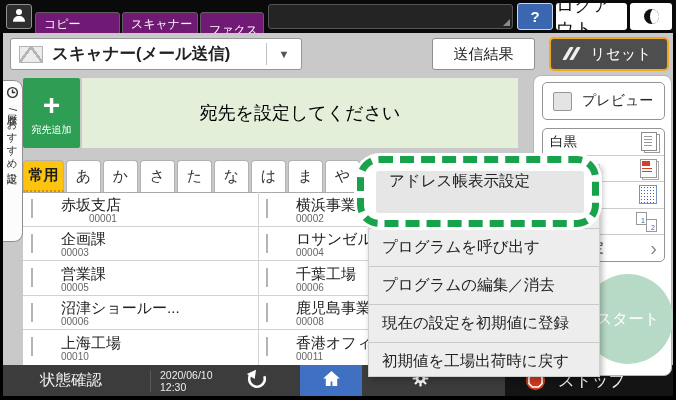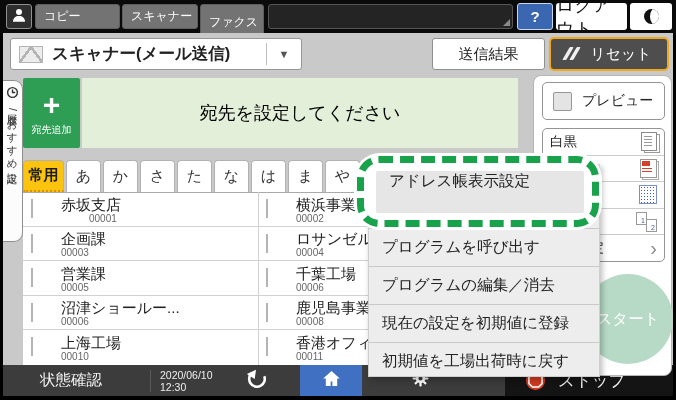--- a/index.html
+++ b/index.html
@@ -4,22 +4,22 @@
 <style>
   html,body{margin:0;padding:0;background:#444;}
   .screen{position:relative;width:676px;height:400px;background:#000;overflow:hidden;
           font-family:"Liberation Sans","DejaVu Sans",sans-serif;-webkit-font-smoothing:antialiased;}
   .abs{position:absolute;box-sizing:border-box;}
   .flexc{display:flex;align-items:center;}
   .ctr{display:flex;align-items:center;justify-content:center;}
 
   
   .topbar{left:0;top:0;width:676px;height:33px;background:#0a0a0a;}
-  .appbtn{background:#737373;border:1px solid #5f5f5f;border-radius:3px;color:#fff;font-size:12px;
-          padding-left:8px;display:flex;align-items:center;}
+  .appbtn{background:#701a75;border:1px solid #5f5f5f;border-radius:3px;color:#fff;font-size:12px;
+          padding-left:8px;display:flex;align-items:center;margin-top:8px;}
   .userbtn{background:#2e2e2e;border:1px solid #909090;border-radius:3px;}
   .msgfield{background:#242424;border:1px solid #555;border-radius:3px;}
   .msgfield::after{content:"";position:absolute;right:2px;bottom:2px;
           border-left:7px solid transparent;border-bottom:7px solid #8a8a8a;}
   .helpbtn{background:#3a67b0;border:1px solid #c9d6ee;border-radius:3px;color:#fff;
           font-size:15px;font-weight:bold;}
   .whitebtn{background:#fff;border-radius:3px;color:#111;}
   .moon{width:15px;height:15px;border-radius:50%;background:#101010;position:relative;overflow:hidden;}
   .moon::after{content:"";position:absolute;left:6px;top:-2px;width:14px;height:19px;border-radius:50%;background:#fff;}
 
@@ -142,21 +142,21 @@
   </div>
 
   <div class="abs graypanel"></div>
 
   <div class="abs dropdown flexc" style="left:10px;top:38px;width:292px;height:32px;padding:0 0 0 8px;">
     <span class="env" style="width:24px;height:17px;margin-right:9px;background:#ececec;"></span>
     <span class="dd-label">スキャナー(メール送信)</span>
     <span class="dd-div"></span>
     <span class="dd-arrow">▼</span>
   </div>
-  <div class="abs plainbtn ctr" style="left:432px;top:38px;width:113px;height:32px;">
+  <div class="abs plainbtn ctr" style="left:432px;top:38px;width:103px;height:32px;">
     <span>送信結果</span>
   </div>
   <div class="abs resetbtn ctr" style="left:549px;top:37px;width:120px;height:34px;">
     <span style="margin-right:10px;"><span class="slash"></span><span class="slash"></span></span>
     <span>リセット</span>
   </div>
 
   <div class="abs sidetab" style="left:3px;top:80px;width:20px;height:162px;">
     <span>
       <svg viewBox="0 0 24 24" width="13" height="13">

